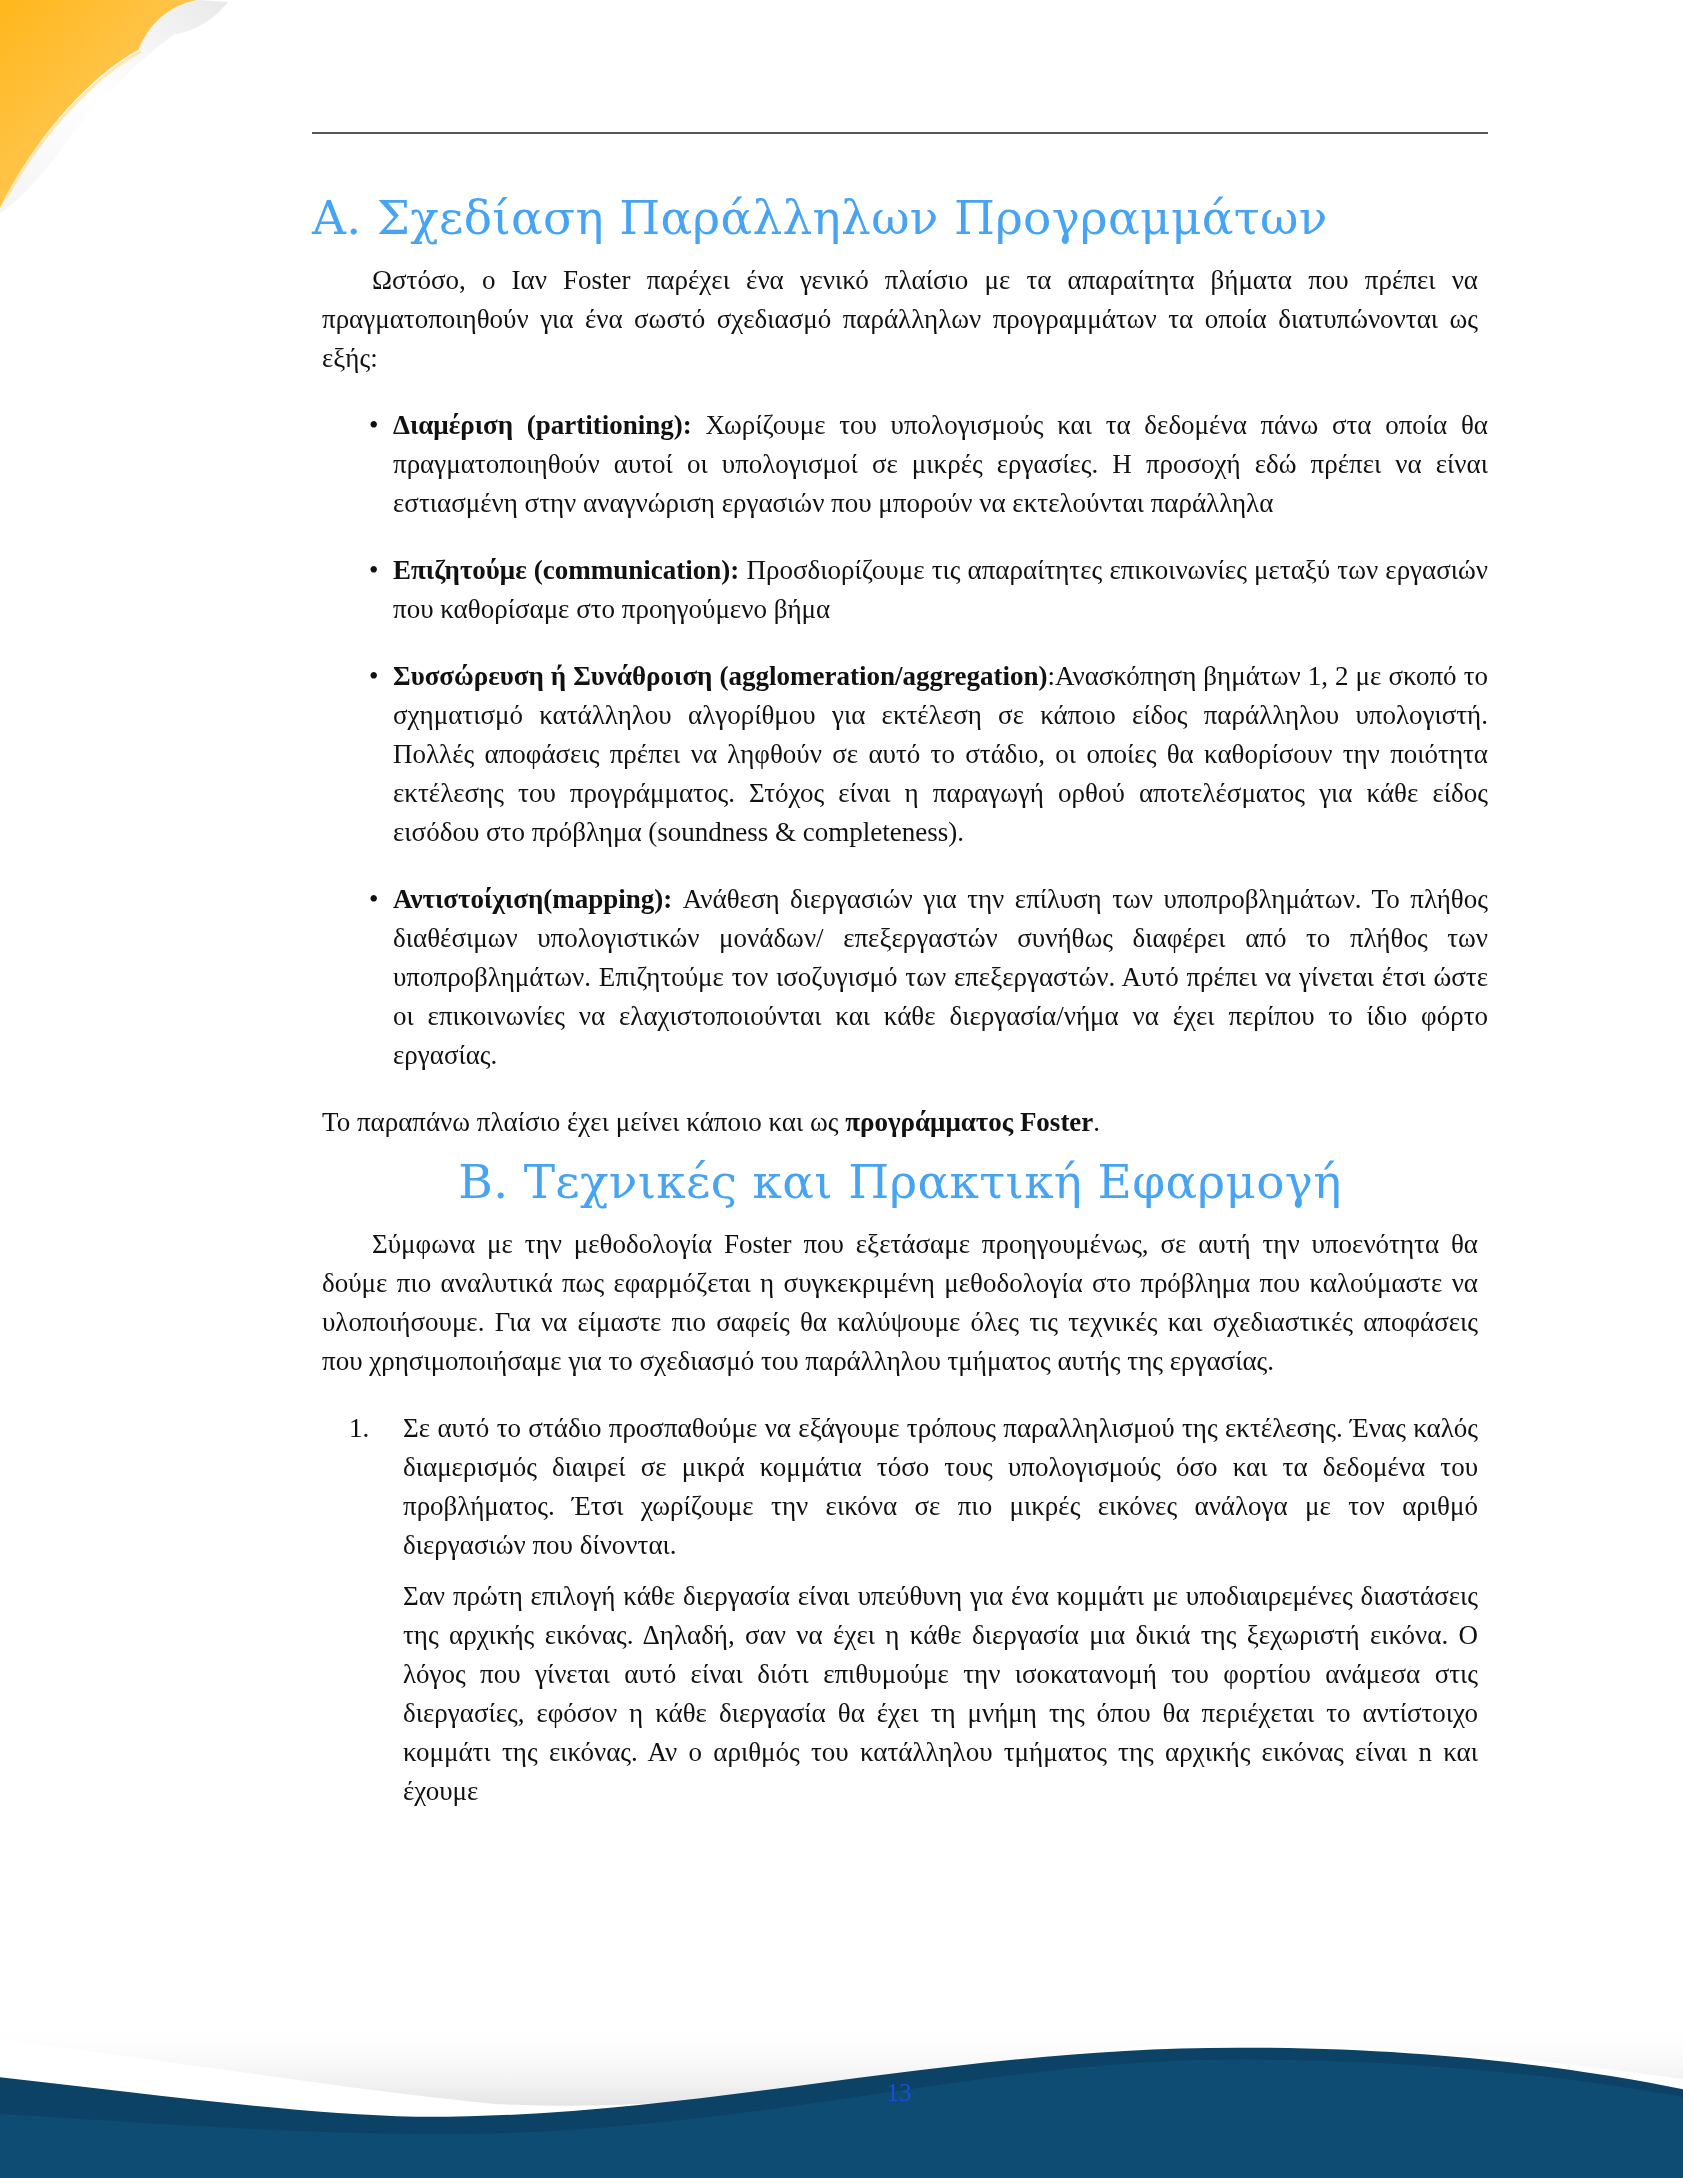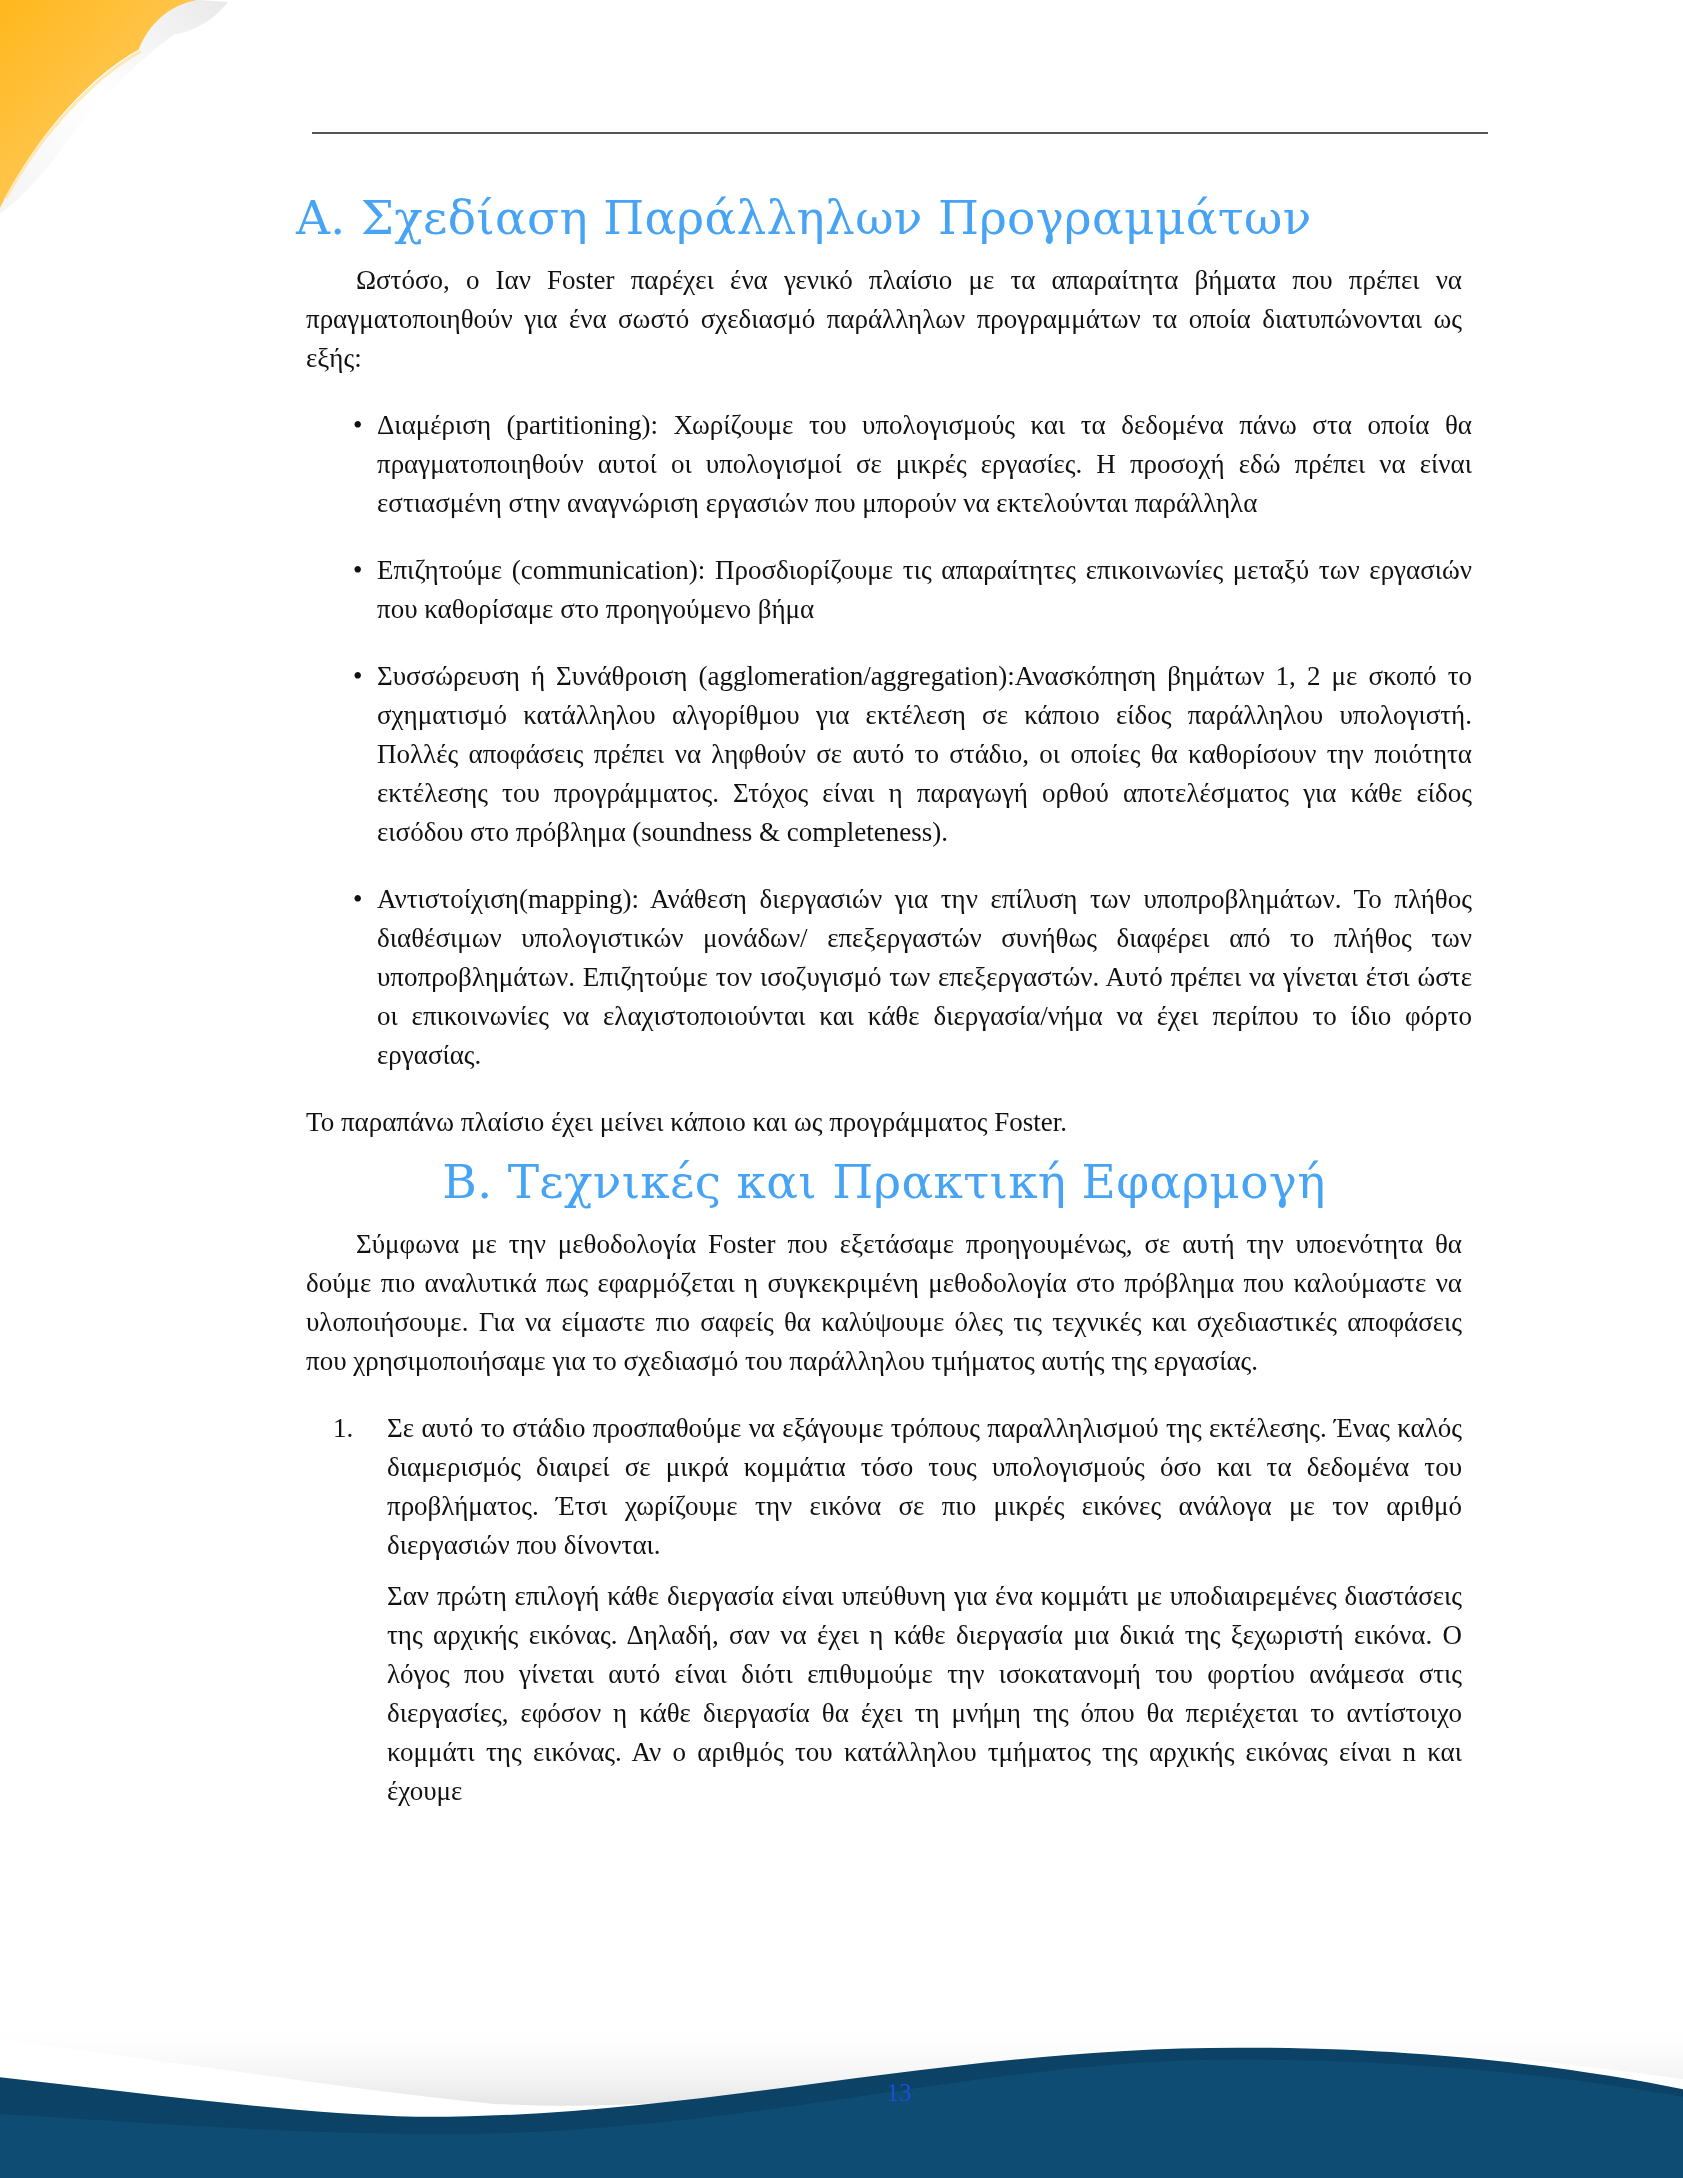--- a/index.html
+++ b/index.html
@@ -8,39 +8,39 @@
       background: #ffffff;
       font-family: "Liberation Serif", "DejaVu Serif", serif;
       color: #111111;
     }
     .corner-curl { position: absolute; left: 0; top: 0; width: 238px; height: 238px; }
     .header-rule {
       position: absolute; left: 312px; top: 132px; width: 1176px; height: 0;
       border-top: 2px solid #555555;
     }
     .content {
-      position: absolute; left: 296px; top: 188px; width: 1176px;
+      position: absolute; left: 312px; top: 188px; width: 1176px;
       font-size: 27px; line-height: 39px;
     }
     h2.section-heading {
       font-family: "DejaVu Serif", "Liberation Serif", serif;
       font-weight: normal;
       font-size: 47px; line-height: 59px;
       color: #47A3F3; margin: 0 0 14px 0; letter-spacing: 0.3px;
     }
     p { margin: 10px; text-align: justify; }
     p.indent { text-indent: 50px; }
     ul.bullets { list-style: none; margin: 28px 0 0 0; padding: 0 0 0 81px; }
     ul.bullets li { position: relative; margin-bottom: 28px; text-align: justify; }
     ul.bullets li .bullet { position: absolute; left: -24px; top: 0; }
     ol.steps { list-style: none; margin: 28px 0 0 0; padding: 0 0 0 81px; }
     ol.steps li { position: relative; text-align: justify; }
     ol.steps li .num { position: absolute; left: -44px; top: 0; }
     ol.steps li p + p { margin-top: 12px; }
-    b { font-weight: normal; }
+    b { font-weight: bold; }
     .after-list { margin-top: 2px; }
     .section-b { margin-top: 44px; text-align: center; }
     .footer-wave { position: absolute; left: 0; top: 2020px; width: 1683px; height: 158px; }
     .page-number {
       position: absolute; left: 0; width: 1683px; top: 2079px; text-align: center;
       color: #1d4ed8; font-size: 25px; font-family: "Liberation Serif", serif;
     }
     .page-number span { margin-left: 115px; }
   </style>
 </head>

